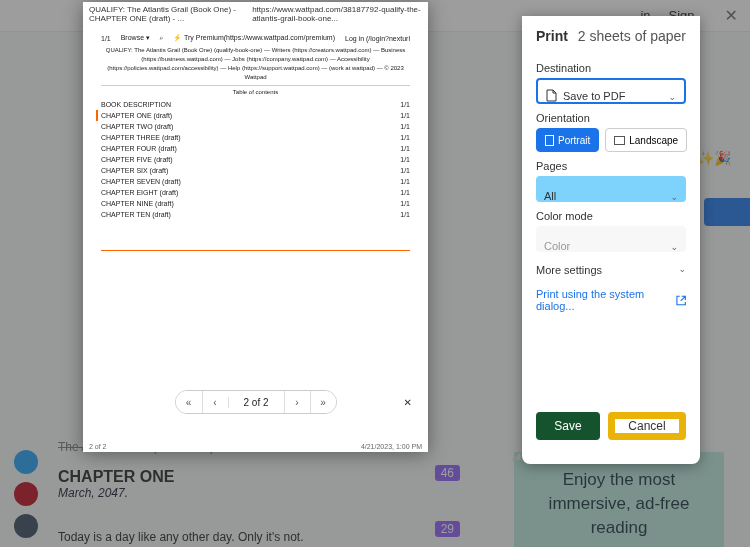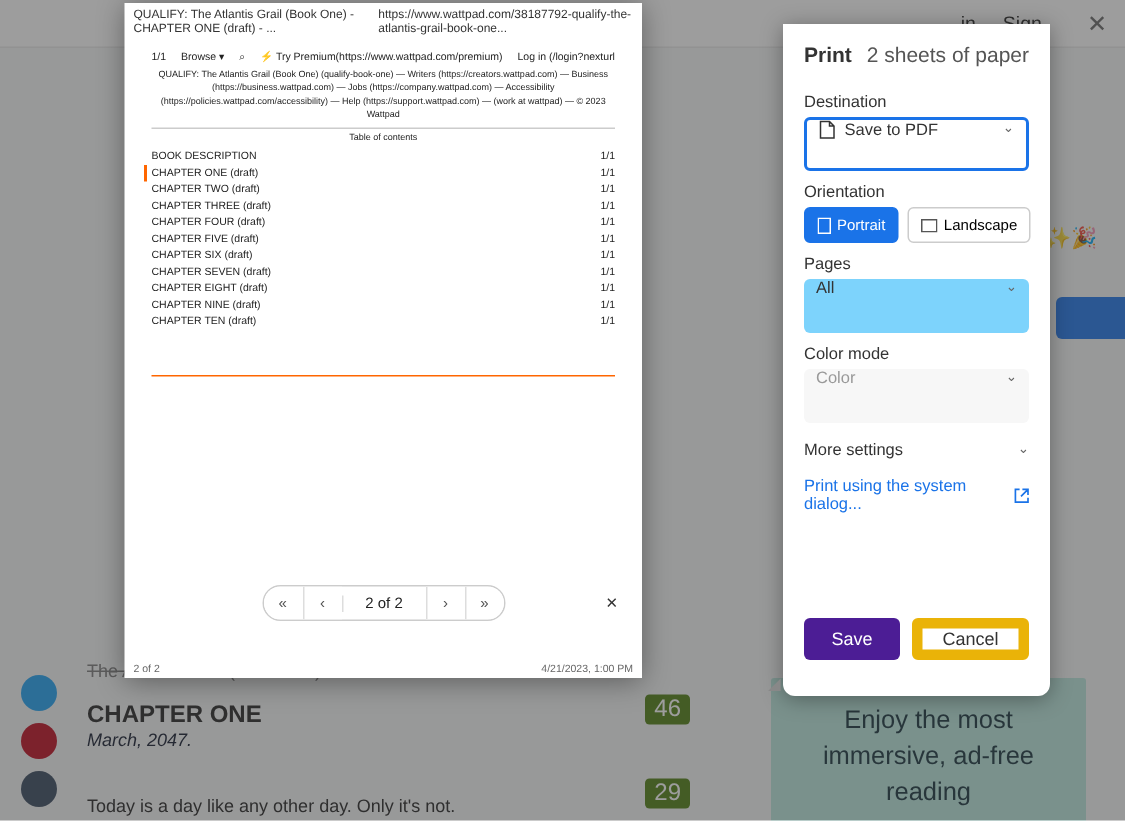--- a/index.html
+++ b/index.html
@@ -6,21 +6,21 @@
 body{width:750px;height:547px;overflow:hidden;position:relative;background:#fff}
 .backdrop{position:absolute;inset:0;background:#fff}
 .bg-page{position:absolute;left:0;right:0;top:0;bottom:0;background:#f5f6f7}
 .bg-header{position:absolute;top:0;left:0;right:0;height:32px;background:#fff;border-bottom:1px solid #e8e8e8;display:flex;align-items:center;justify-content:flex-end;gap:18px;padding-right:12px;font-size:13px;color:#222}
 .bg-header .close-x{font-size:16px;color:#666;margin-left:12px}
 .bg-content{position:absolute;top:440px;left:58px;right:290px}
 .bg-title{color:#7a7a7a;font-size:12px;text-decoration:line-through}
 .bg-chapter{font-weight:700;font-size:16px;color:#222;margin-top:8px}
 .bg-date{font-style:italic;font-size:12px;color:#0f172a;margin-top:0}
 .bg-line{font-size:12px;color:#222;margin-top:16px}
-.bg-badge{background:#4d7c0f;color:#fff;font-size:16px;padding:1px 6px;border-radius:3px}
+.bg-badge{background:#8b5cf6;color:#fff;font-size:12px;padding:1px 6px;border-radius:3px}
 .bg-row{display:flex;align-items:center;justify-content:space-between}
 .bg-social{position:absolute;left:14px;top:450px;display:flex;flex-direction:column;gap:8px}
 .bg-social div{width:24px;height:24px;border-radius:50%}
 .s-tw{background:#1da1f2}.s-pi{background:#bd081c}.s-tu{background:#35465c}
 .bg-promo{position:absolute;right:26px;top:452px;width:210px;background:#b8e6dd;color:#14303a;font-size:17px;text-align:center;padding:16px 12px;line-height:1.4;border-radius:2px}
 .bg-emoji{position:absolute;right:18px;top:150px;display:flex;gap:4px;font-size:14px}
 .bg-bluebar{position:absolute;right:0;top:198px;width:46px;height:28px;background:#1a73e8;border-radius:4px 0 0 4px}
 .overlay{position:absolute;inset:0;background:rgba(60,60,60,0.5)}
 .preview{position:absolute;left:83px;top:2px;width:345px;height:450px;background:#fff;box-shadow:0 2px 18px rgba(0,0,0,.4)}
 .pv-head{font-size:8px;color:#333;padding:3px 6px;display:flex;justify-content:space-between;border-bottom:0}
@@ -38,35 +38,35 @@
 .pv-pager button:first-child{border-left:none}
 .pv-pager .pg{width:56px;text-align:center;font-size:10px;border-left:1px solid #ddd}
 .pv-close{position:absolute;right:16px;bottom:18px;font-size:10px;color:#333}
 .pv-foot{position:absolute;bottom:2px;left:6px;right:6px;display:flex;justify-content:space-between;font-size:7px;color:#666}
 .panel{position:absolute;right:50px;top:16px;width:178px;height:448px;background:#fff;box-shadow:0 2px 14px rgba(0,0,0,.35);border-radius:0 0 8px 8px;padding:12px 14px 24px;font-size:12px;color:#333;display:flex;flex-direction:column}
 .panel-resize{position:absolute;left:-10px;bottom:2px;color:#888;font-size:11px}
 .p-head{display:flex;justify-content:space-between;align-items:baseline;margin-bottom:10px}
 .p-head h2{font-size:14px;font-weight:600}
 .p-head .sheets{font-size:14px;color:#555}
 .lbl{font-size:11px;color:#333;margin-top:8px;margin-bottom:4px}
-.select{border:1px solid #bbb;border-radius:4px;height:36px;display:flex;align-items:flex-start;padding:0 8px;font-size:11px;justify-content:space-between;color:#333}
+.select{border:1px solid #bbb;border-radius:4px;height:26px;display:flex;align-items:flex-end;padding:0 8px;font-size:11px;justify-content:space-between;color:#333}
 .select.blue{border:2px solid #1a73e8}
 .select .ico{display:inline-flex;align-items:center;gap:6px}
 .caret{font-size:9px;color:#666}
 .seg{display:flex;gap:6px}
 .seg button{border:1px solid #ccc;background:#fff;border-radius:4px;height:24px;padding:0 8px;font-size:10px;display:flex;align-items:center;gap:4px;cursor:pointer}
 .seg button.active{background:#1a73e8;color:#fff;border-color:#1a73e8}
 .pages{background:#7dd3fc;border:none}
 .colormode{background:#f7f7f7;color:#999;border:none}
 .moreset{display:flex;justify-content:space-between;align-items:flex-start;margin-top:12px;font-size:11px;cursor:pointer}
 .syslink{color:#1a73e8;font-size:11px;margin-top:12px;display:flex;justify-content:space-between;align-items:center;cursor:pointer}
 .spacer{flex:1}
 .actions{display:flex;gap:8px;margin-top:10px}
 .actions button{flex:1;height:28px;border-radius:4px;font-size:12px;cursor:pointer}
-.btn-save{background:#4c1d95;color:#fff;border:none}
+.btn-save{background:#14532d;color:#fff;border:none}
 .btn-cancel{background:#fff;border:7px solid #eab308;color:#333}
 svg{display:inline-block;vertical-align:middle}
 </style>
 </head>
 <body>
 
 <div class="backdrop">
   <div class="bg-page">
     <div class="bg-header">
       <span>in</span>

